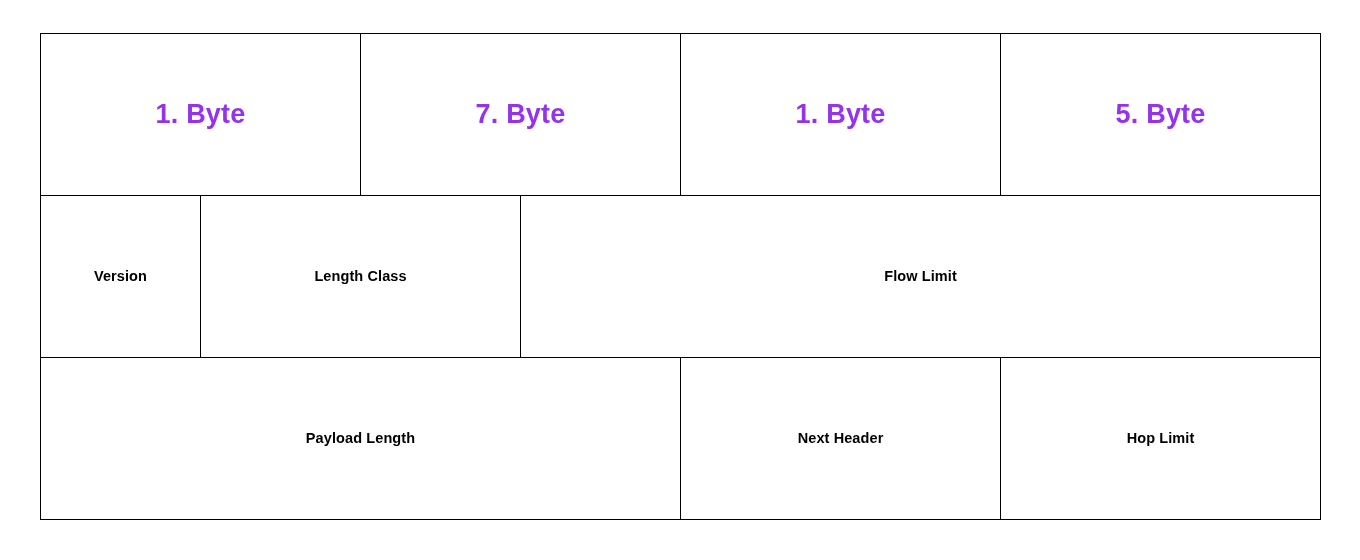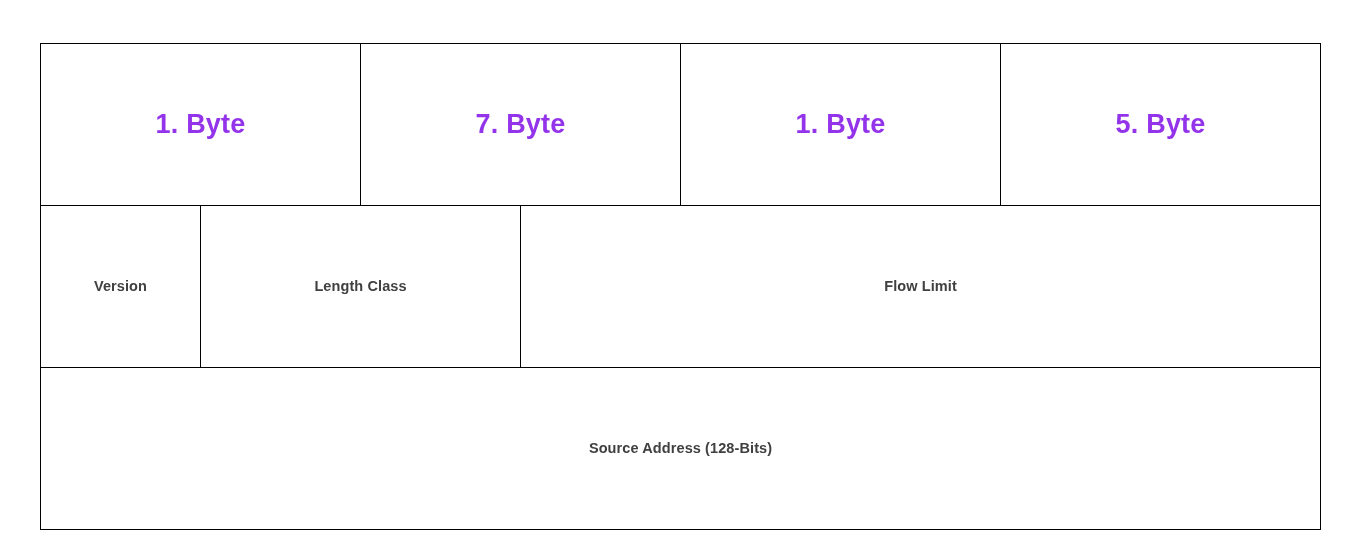--- a/index.html
+++ b/index.html
@@ -12,37 +12,37 @@
     width: 1360px;
     height: 560px;
     overflow: hidden;
     font-family: "Liberation Sans", sans-serif;
     -webkit-font-smoothing: antialiased;
   }
 
   .diagram-wrap {
     position: absolute;
     left: 40px;
-    top: 43px;
+    top: 33px;
     width: 1280px;
     height: 487px;
   }
 
   table.header-table {
     border-collapse: collapse;
     table-layout: fixed;
     width: 1280px;
     height: 487px;
   }
 
   table.header-table td {
     border: 1px solid #000000;
     text-align: center;
     vertical-align: middle;
-    color: #404040;
+    color: #000000;
     font-size: 14.5px;
     font-weight: bold;
     font-family: "Liberation Sans", sans-serif;
     padding: 0;
     background: #ffffff;
     height: 81px;
     line-height: 1.2;
     letter-spacing: 0.1px;
   }
 
@@ -84,22 +84,24 @@
         <td colspan="4">1. Byte</td>
         <td colspan="4">5. Byte</td>
       </tr>
 
       <tr>
         <td colspan="2">Version</td>
         <td colspan="4">Length Class</td>
         <td colspan="10">Flow Limit</td>
       </tr>
 
+      <tr>
+        <td colspan="8">Payload Length</td>
+        <td colspan="4">Next Header</td>
+        <td colspan="4">Hop Limit</td>
+      </tr>
 
 
-      <tr>
-        <td colspan="16">Source Address (128-Bits)</td>
-      </tr>
 
 
     </tbody>
   </table>
 </div>
 
 </body></html>

